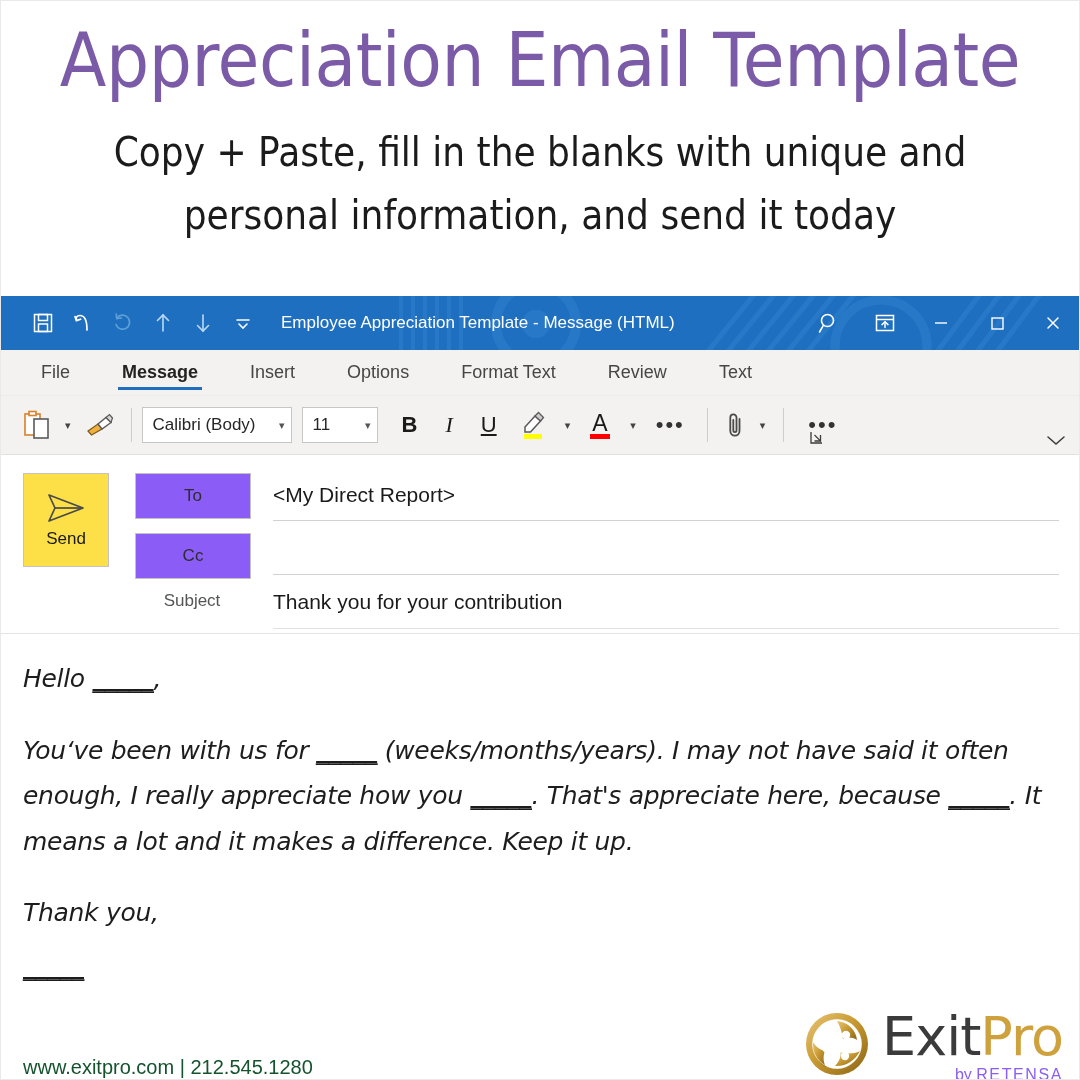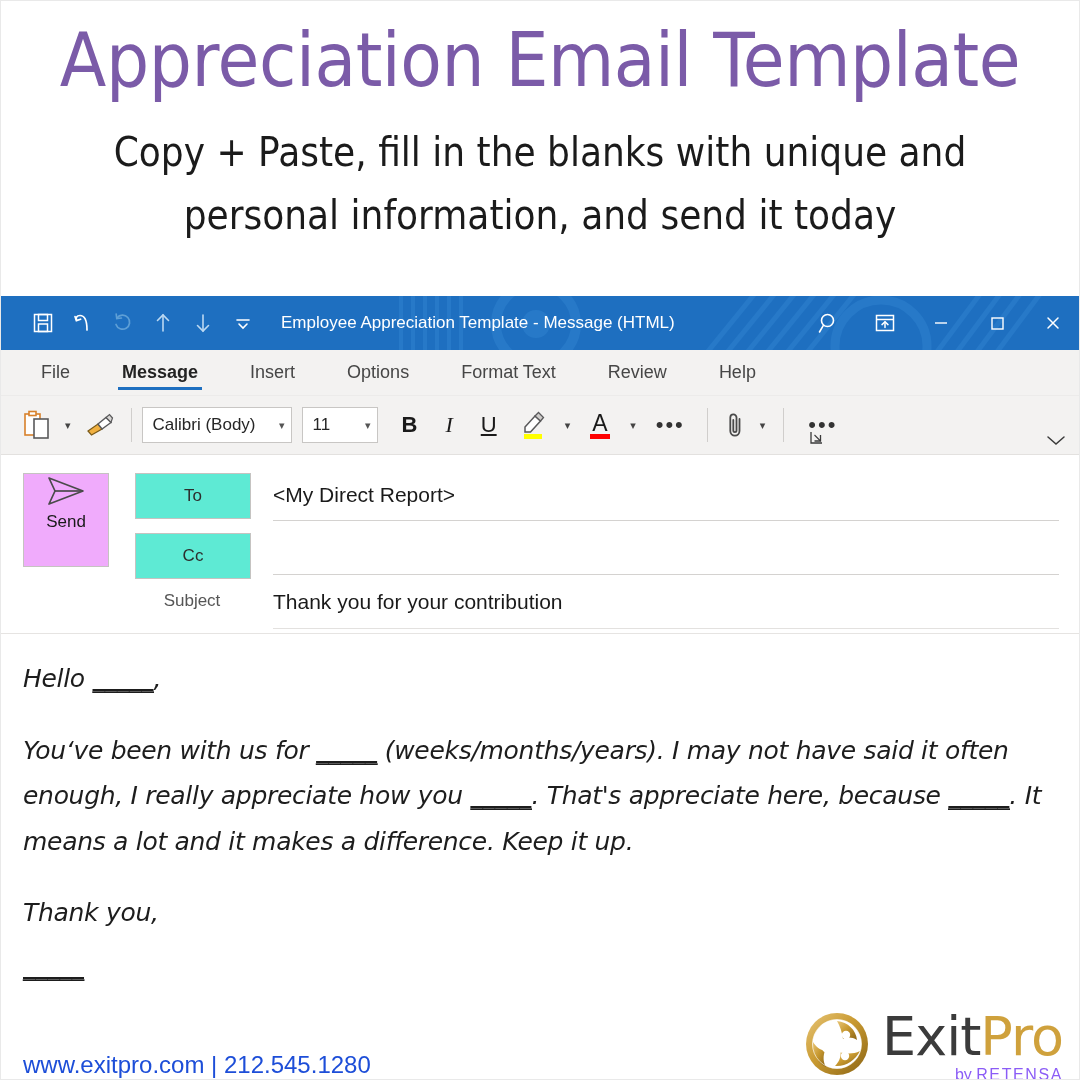--- a/index.html
+++ b/index.html
@@ -228,38 +228,38 @@
     height: 178px;
     box-sizing: border-box;
   }
   .send-btn {
     position: absolute;
     left: 22px;
     top: 18px;
     width: 84px;
     height: 92px;
     border: 1px solid #c5c3c1;
-    background: #f0abfc;
+    background: #fde047;
     display: flex;
     flex-direction: column;
     align-items: center;
-    justify-content: flex-start;
+    justify-content: center;
     gap: 4px;
   }
   .send-label {
     font-size: 17px;
     color: #1a1a1a;
   }
   .field-btn {
     position: absolute;
     left: 134px;
     width: 114px;
     height: 44px;
     border: 1px solid #c5c3c1;
-    background: #5eead4;
+    background: #8b5cf6;
     display: flex;
     align-items: center;
     justify-content: center;
     font-size: 17px;
     color: #2d2d2d;
   }
   .field-btn.to { top: 18px; }
   .field-btn.cc { top: 78px; }
   .subject-label {
     position: absolute;
@@ -303,22 +303,22 @@
   }
   .mail-body p { margin: 0 0 26px 0; font-style: italic; }
   .mail-body p.sigline { margin-bottom: 8px; }
   .blank { text-decoration: underline; }
 
   
   .footer-url {
     position: absolute;
     left: 22px;
     bottom: 20px;
-    font-size: 24px;
-    color: #1d4ed8;
+    font-size: 20px;
+    color: #14532d;
     font-family: "Liberation Sans", sans-serif;
   }
   .logo {
     position: absolute;
     right: 18px;
     bottom: 16px;
     display: flex;
     align-items: flex-start;
     gap: 12px;
   }
@@ -449,21 +449,21 @@
       </div>
     </div>
 
     <div class="tabstrip">
       <div class="tab">File</div>
       <div class="tab active">Message</div>
       <div class="tab">Insert</div>
       <div class="tab">Options</div>
       <div class="tab">Format Text</div>
       <div class="tab">Review</div>
-      <div class="tab">Help</div>
+      <div class="tab">Text</div>
     </div>
 
     <div class="toolbar">
       <div class="tool">
         <svg width="28" height="30" viewBox="0 0 28 30" fill="none">
           <rect x="2" y="4" width="15" height="21" stroke="#d8812b" stroke-width="1.6" fill="#ffffff"></rect>
           <rect x="6" y="1.5" width="7" height="4" stroke="#d8812b" stroke-width="1.6" fill="#ffffff"></rect>
           <rect x="11" y="9" width="14" height="19" stroke="#59595b" stroke-width="1.6" fill="#ffffff"></rect>
         </svg>
       </div>

